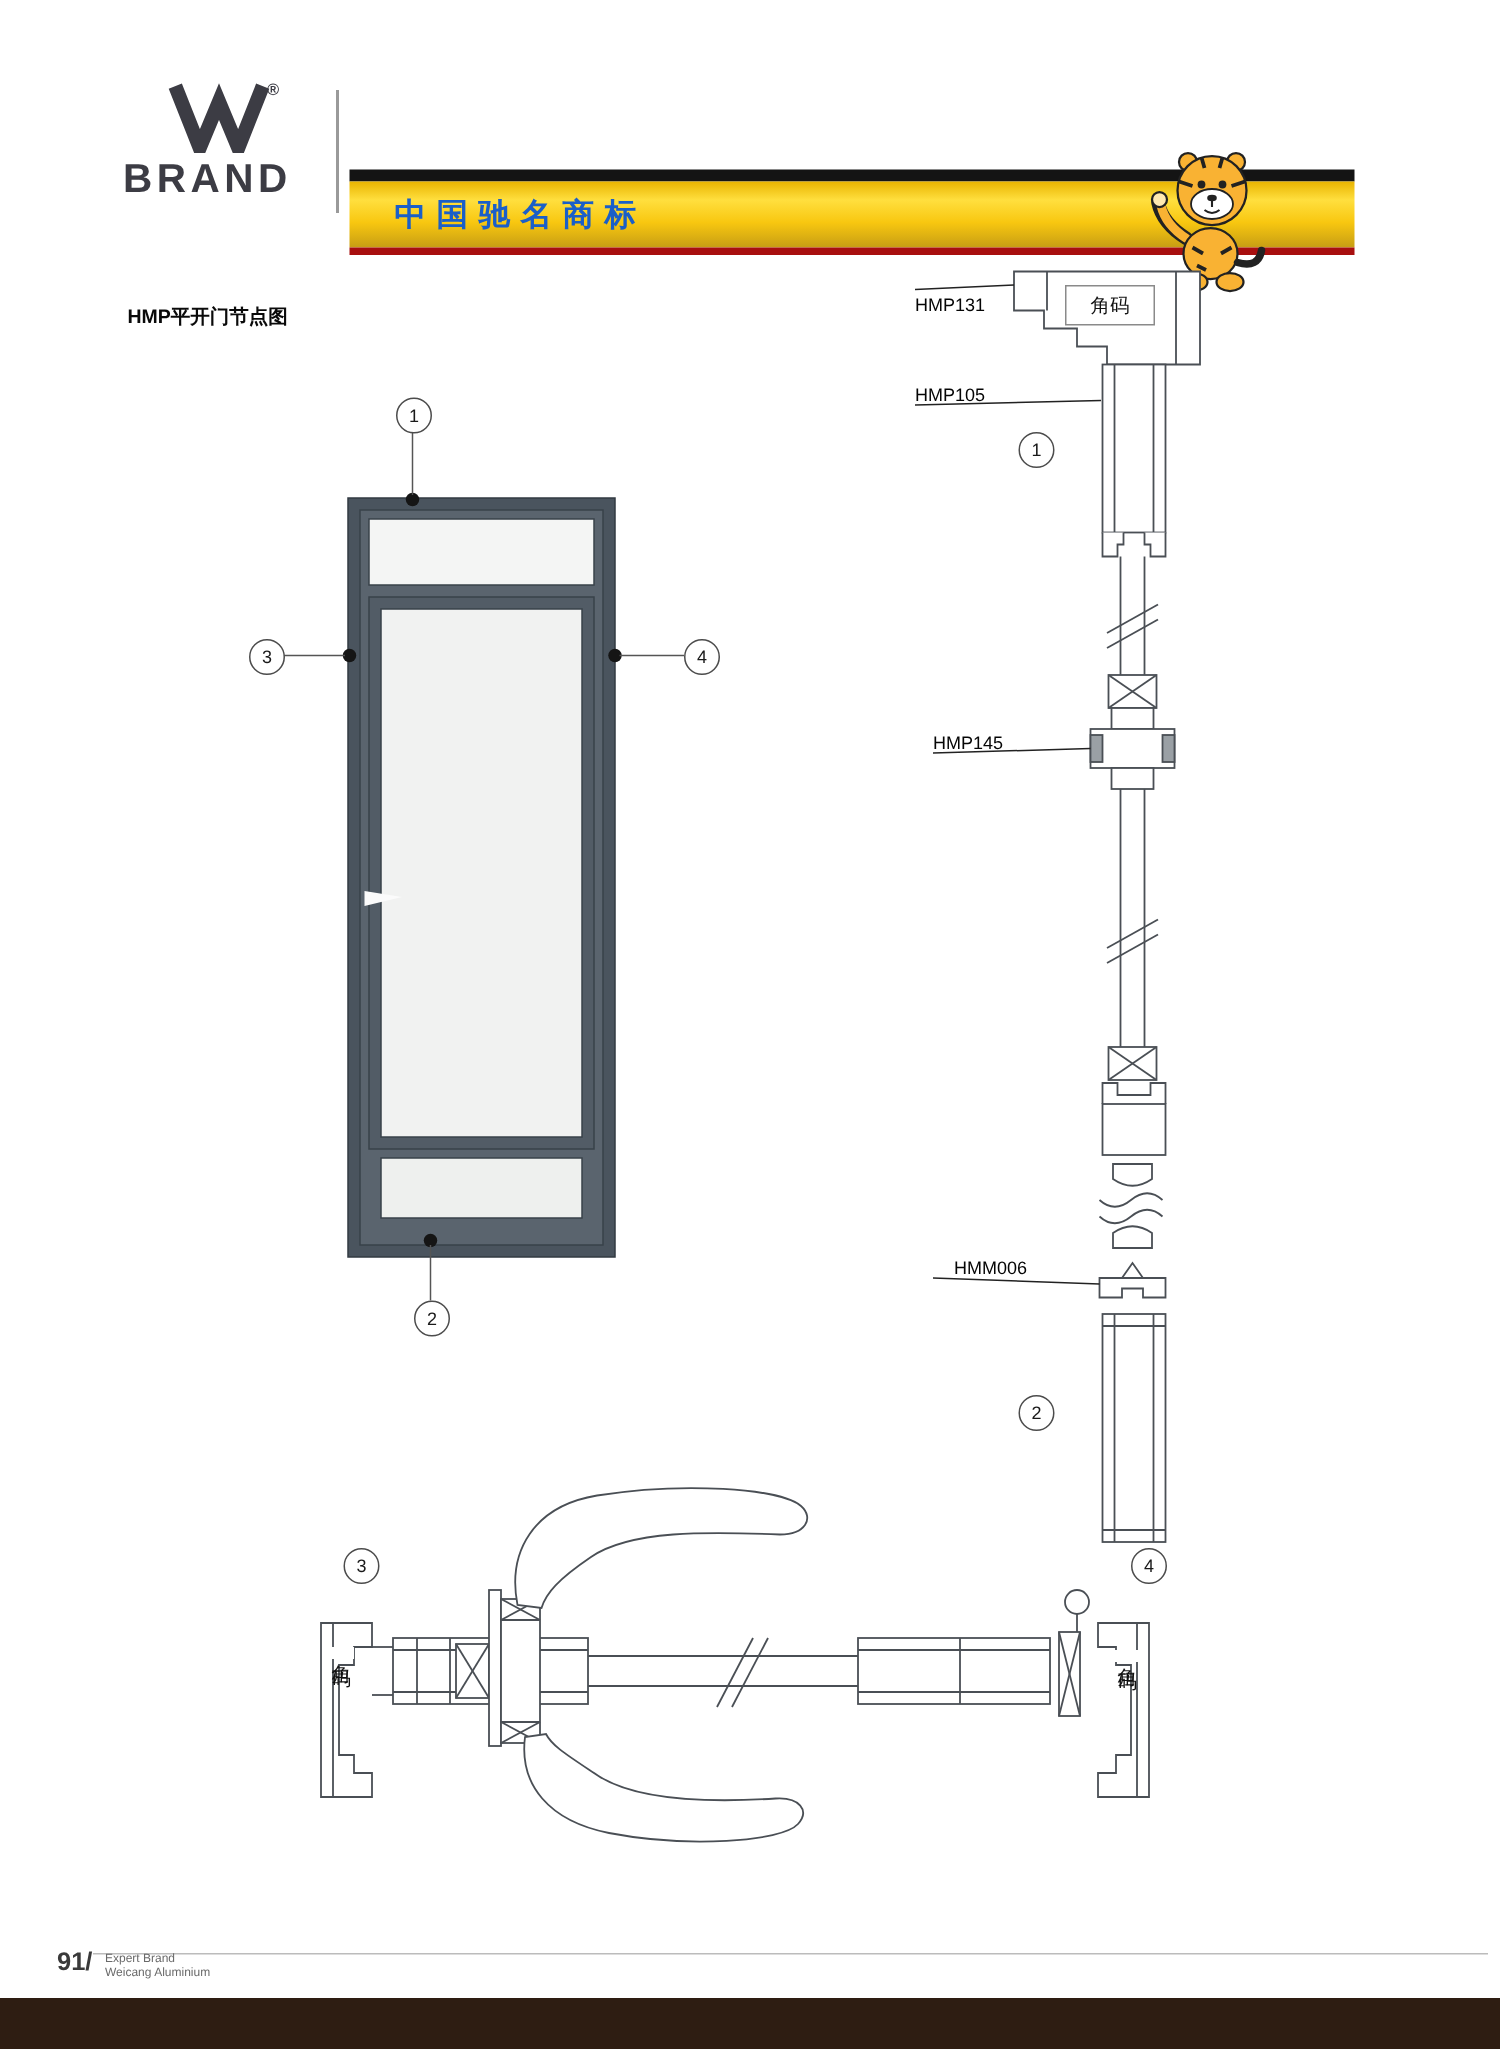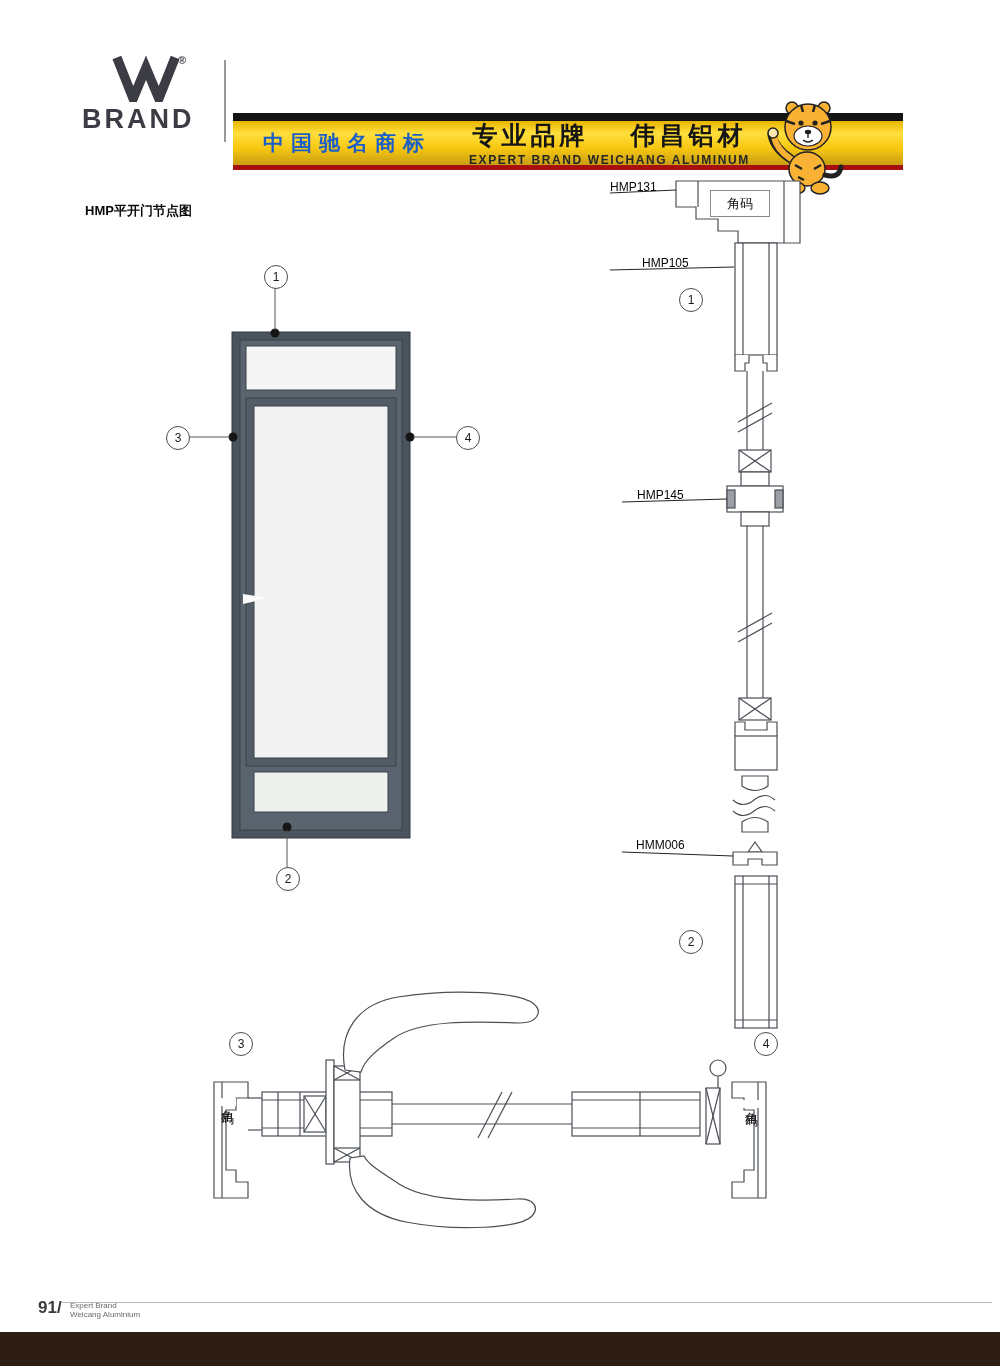--- a/index.html
+++ b/index.html
@@ -62,27 +62,20 @@
     </div>
     <span class="reg-mark">®</span>
     <div class="brand-name">BRAND</div>
   </div>
   <div class="header-divider"></div>
 
   <div class="banner">
     <div class="banner-black"></div>
     <div class="banner-gold">
       <span class="cn-badge">中国驰名商标</span>
-      <div class="slogan-block">
-        <div class="slogan-row">
-          <span>专业品牌</span>
-          <span>伟昌铝材</span>
-        </div>
-        <div class="slogan-en">EXPERT BRAND WEICHANG ALUMINUM</div>
-      </div>
     </div>
     <div class="banner-red"></div>
     <div class="tiger">
       <svg width="80" height="102" viewBox="0 0 80 102">
 
         <path d="M26,64 Q10,54 7,40" stroke="#222" stroke-width="9" fill="none" stroke-linecap="round"></path>
         <path d="M26,64 Q12,55 9,42" stroke="#f9b233" stroke-width="6" fill="none" stroke-linecap="round"></path>
         <circle cx="8" cy="38" r="5" fill="#ffe9b0" stroke="#222" stroke-width="1.5"></circle>
 
         <ellipse cx="42" cy="74" rx="18" ry="17" fill="#f9b233" stroke="#222" stroke-width="1.5"></ellipse>
@@ -283,23 +276,23 @@
 
   <div class="callout" style="left:264px;top:265px;">1</div>
   <div class="callout" style="left:166px;top:426px;">3</div>
   <div class="callout" style="left:456px;top:426px;">4</div>
   <div class="callout" style="left:276px;top:867px;">2</div>
   <div class="callout" style="left:679px;top:288px;">1</div>
   <div class="callout" style="left:679px;top:930px;">2</div>
   <div class="callout" style="left:229px;top:1032px;">3</div>
   <div class="callout" style="left:754px;top:1032px;">4</div>
 
-  <div class="plabel" style="left:610px;top:180px;">HMP131</div>
-  <div class="plabel" style="left:610px;top:256px;margin-left:32px;">HMP105</div>
-  <div class="plabel" style="left:622px;top:488px;margin-left:15px;">HMP145</div>
+  <div class="plabel" style="left:610px;top:196px;">HMP131</div>
+  <div class="plabel" style="left:610px;top:256px;">HMP105</div>
+  <div class="plabel" style="left:622px;top:488px;">HMP145</div>
   <div class="plabel" style="left:636px;top:838px;">HMM006</div>
 
   <div class="corner-box">角码</div>
   <div class="vtext" style="left:218px;top:1098px;">角码</div>
   <div class="vtext" style="left:742px;top:1100px;">角码</div>
 
   <div class="footer-rule"></div>
   <div class="page-number">91/</div>
   <div class="footer-small">
     <div>Expert Brand</div>

